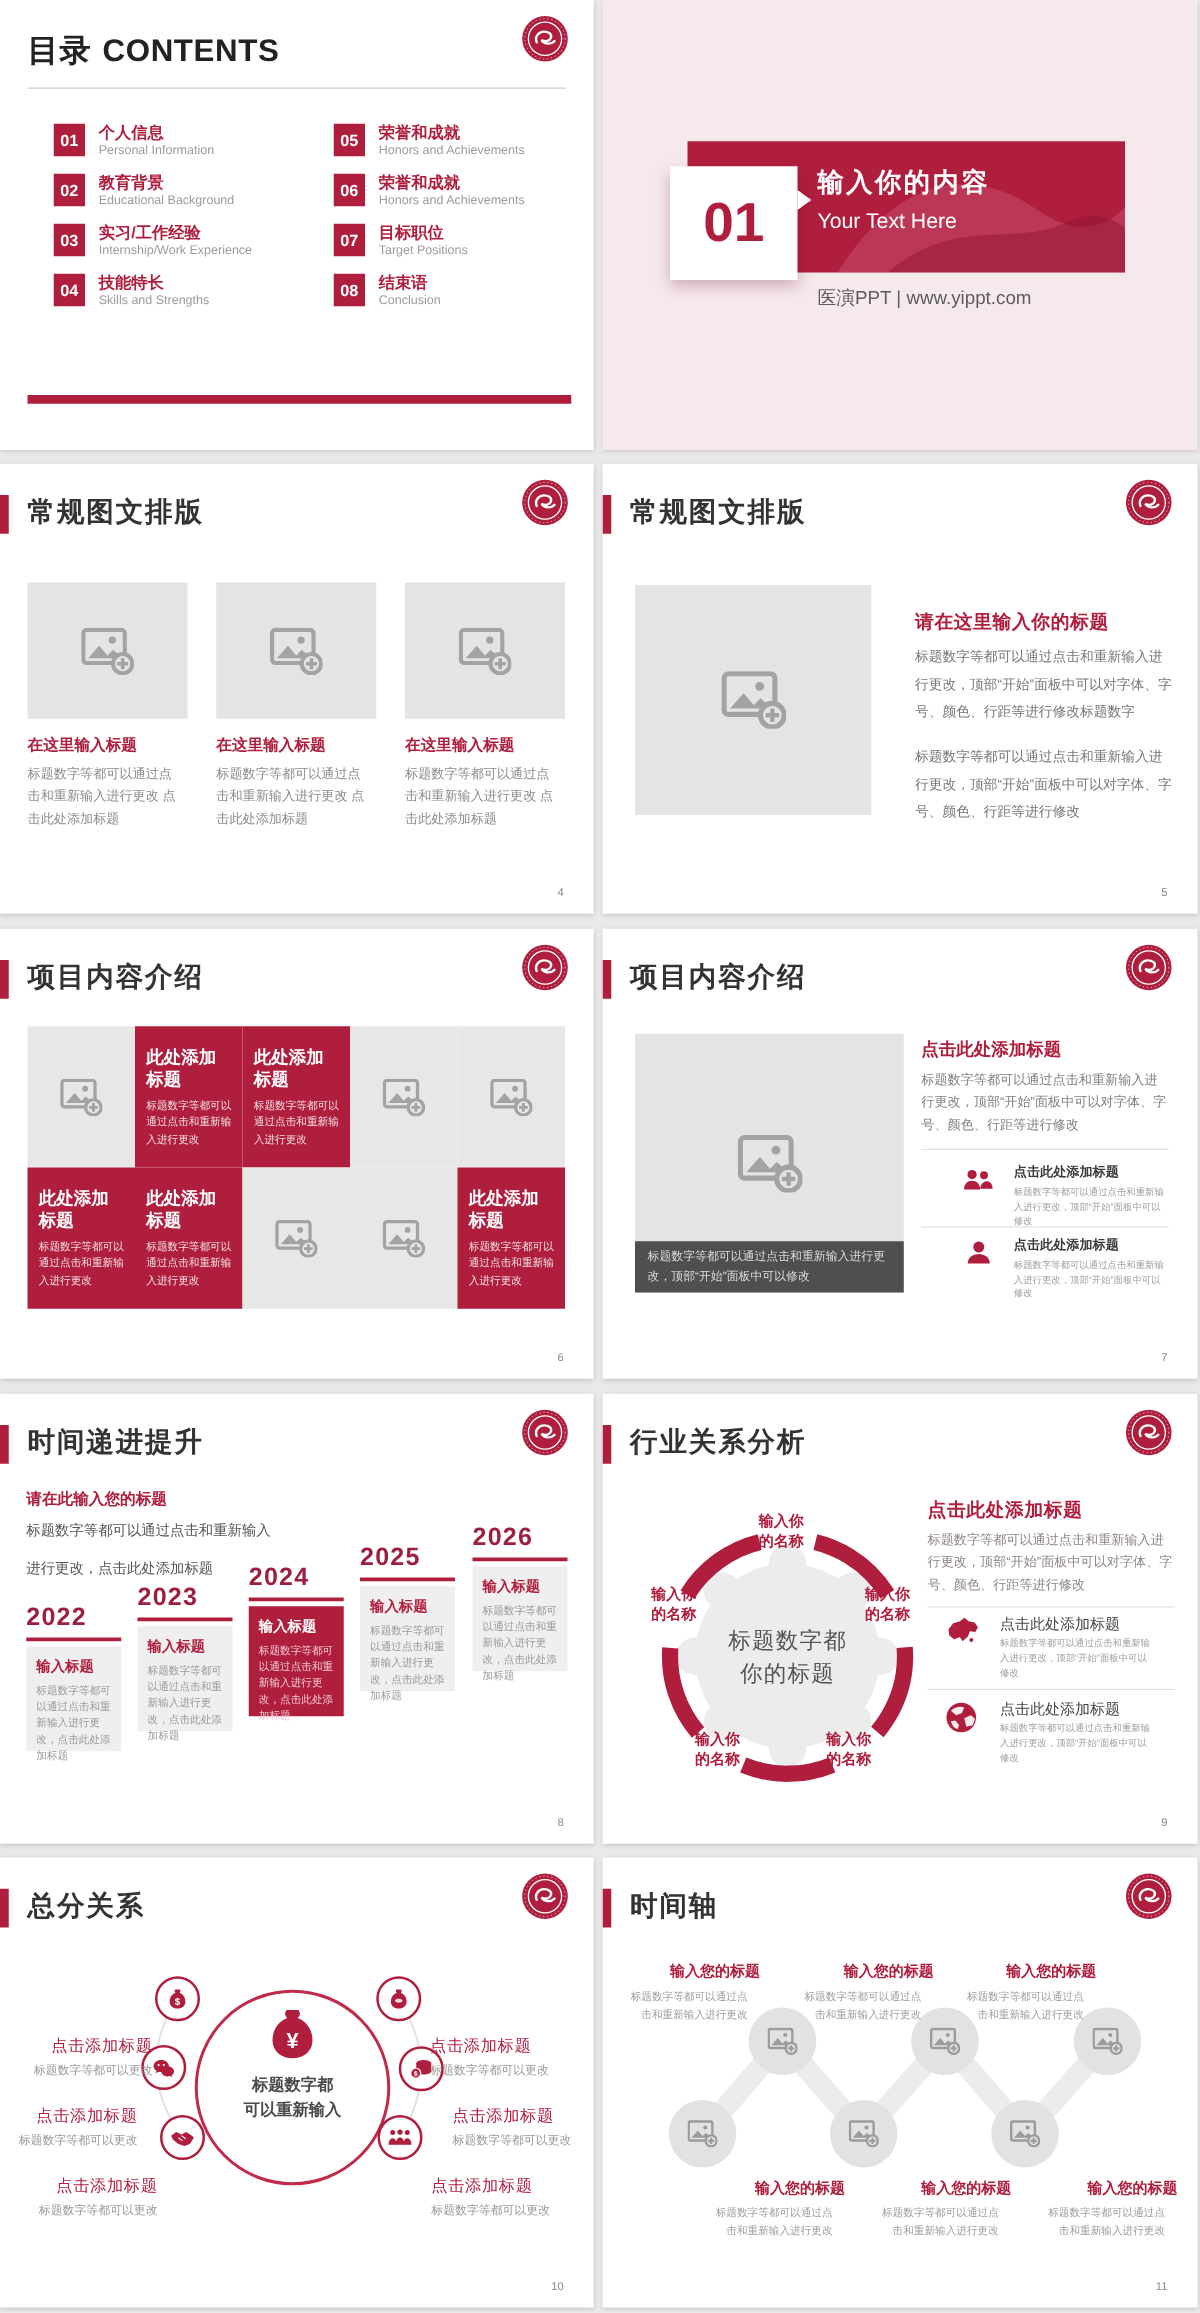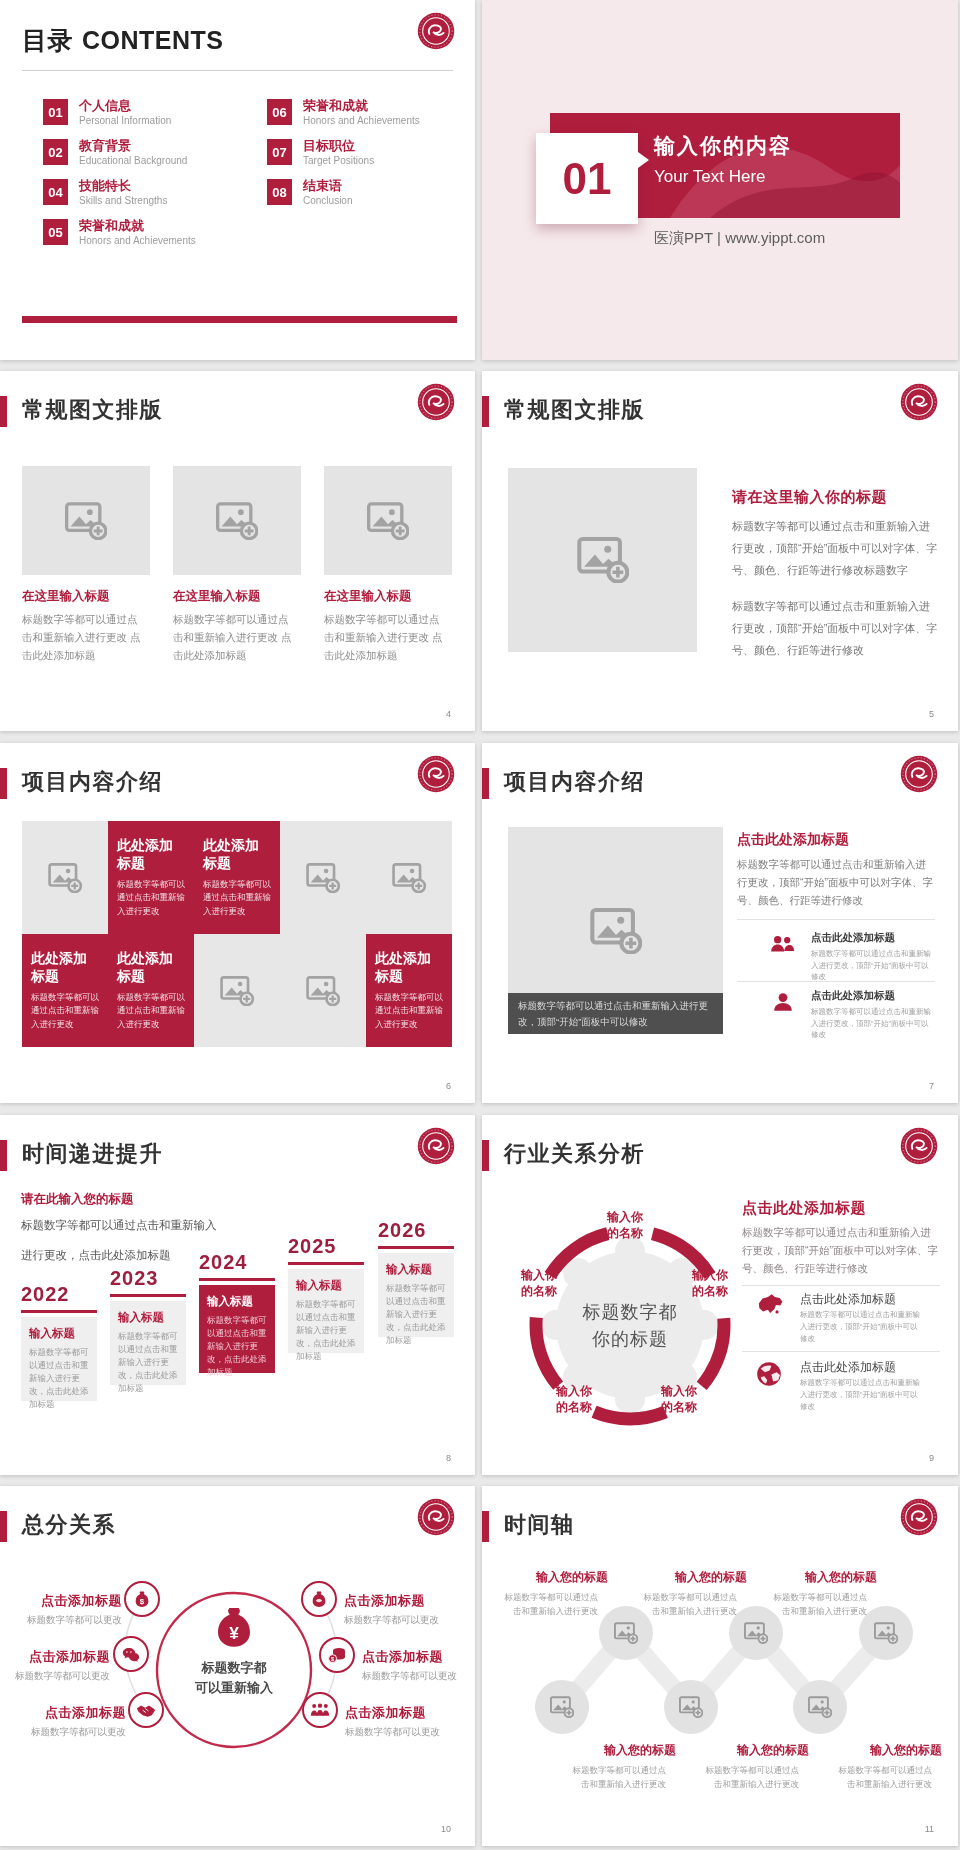--- a/index.html
+++ b/index.html
@@ -90,21 +90,21 @@
 
   
   .gear-wrap{position:absolute;left:-2px;top:60px;width:300px;height:300px;}
   .n-label{position:absolute;width:64px;text-align:center;font-weight:bold;color:var(--accent);font-size:12px;line-height:16px;}
   .g-center{position:absolute;left:78px;top:184px;width:140px;text-align:center;font-size:18px;color:#555;line-height:27px;letter-spacing:1px;}
   .s9-head{position:absolute;left:260px;top:84px;font-size:15px;font-weight:bold;color:var(--accent);letter-spacing:.5px;}
   .s9-body{position:absolute;left:260px;top:108px;width:198px;font-size:10.5px;color:#8f8589;line-height:18px;}
 
   
   .ov-text{position:absolute;}
-  .ov-text .t{font-size:13px;font-weight:bold;color:var(--accent);letter-spacing:.5px;}
+  .ov-text .t{font-size:13px;font-weight:normal;color:var(--accent);letter-spacing:.5px;margin-top:36px;}
   .ov-text .b{font-size:9.5px;color:#999;margin-top:4px;}
   .ov-center{position:absolute;left:164px;top:172px;width:140px;text-align:center;font-size:13px;font-weight:bold;color:#4a4a4a;line-height:20px;}
   .sm-icon{position:absolute;color:var(--accent);}
 
   
   .z-label{position:absolute;width:120px;text-align:right;}
   .z-label .t{font-size:12px;font-weight:bold;color:var(--accent);}
   .z-label .b{font-size:8.5px;color:#9e9e9e;line-height:14px;margin:4px auto 0;width:100px;}
   .z-icon{position:absolute;width:24px;height:22px;color:#9b9b9b;}
 </style>
@@ -124,20 +124,27 @@
           <span>
             <span class="c-izh" style="display:block">个人信息</span>
             <span class="c-ien" style="display:block">Personal Information</span>
           </span>
         </div>
       <div class="c-item">
           <span class="c-num">02</span>
           <span>
             <span class="c-izh" style="display:block">教育背景</span>
             <span class="c-ien" style="display:block">Educational Background</span>
+          </span>
+        </div>
+      <div class="c-item">
+          <span class="c-num">03</span>
+          <span>
+            <span class="c-izh" style="display:block">实习/工作经验</span>
+            <span class="c-ien" style="display:block">Internship/Work Experience</span>
           </span>
         </div>
       <div class="c-item">
           <span class="c-num">04</span>
           <span>
             <span class="c-izh" style="display:block">技能特长</span>
             <span class="c-ien" style="display:block">Skills and Strengths</span>
           </span>
         </div>
       <div class="c-item">

